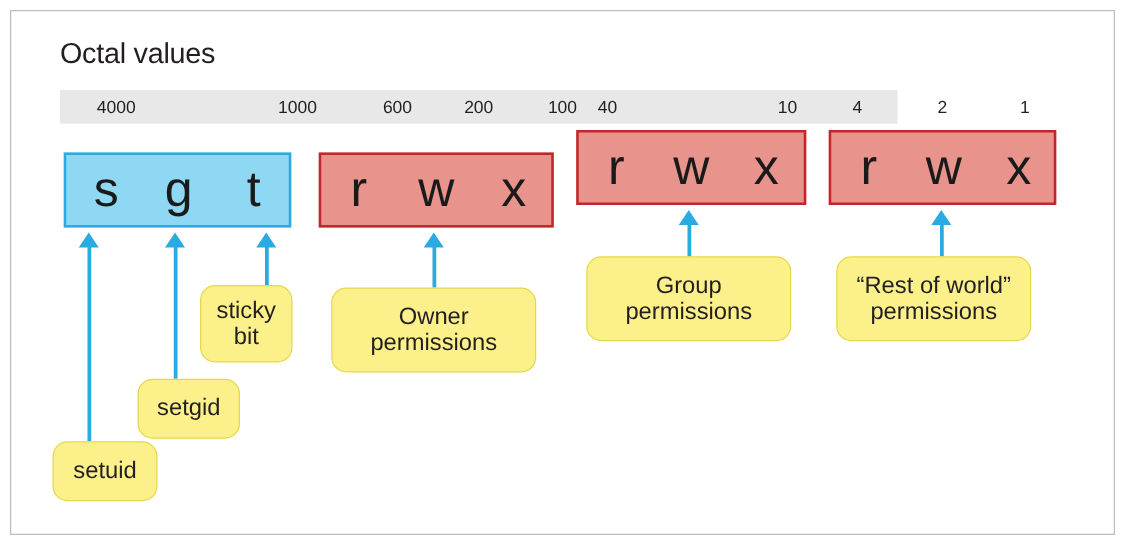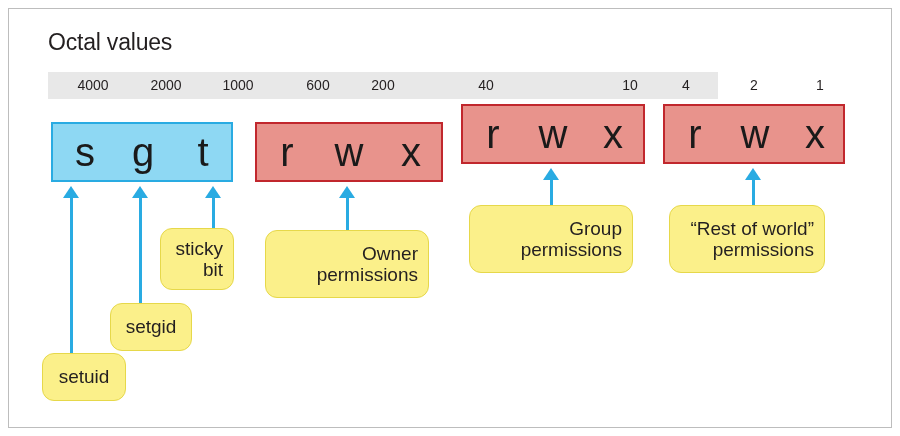--- a/index.html
+++ b/index.html
@@ -85,21 +85,21 @@
   
   .callout {
     position: absolute;
     box-sizing: border-box;
     background: #fbf08a;
     border: 1.5px solid #e6d84a;
     border-radius: 12px;
     display: flex;
     align-items: center;
     justify-content: center;
-    text-align: right;
+    text-align: center;
     font-size: 19px;
     line-height: 1.12;
     color: #231f20;
     padding: 4px 10px;
   }
   
   .arrow {
     position: absolute;
     width: 3px;
     background: #29abe2;
@@ -117,24 +117,24 @@
 <body>
 
 <div id="canvas">
 
   <div class="frame"></div>
 
   <div class="title">Octal values</div>
 
   <div class="octal-strip" id="octal-strip">
       <div class="octal-cell" style="left: 10px; width: 70px;">4000</div>
-      <div class="octal-cell" style="left: 83px; width: 70px;">2000</div>
       <div class="octal-cell" style="left: 155px; width: 70px;">1000</div>
       <div class="octal-cell" style="left: 240px; width: 60px;">600</div>
       <div class="octal-cell" style="left: 305px; width: 60px;">200</div>
+      <div class="octal-cell" style="left: 372px; width: 60px;">100</div>
       <div class="octal-cell" style="left: 408px; width: 60px;">40</div>
       <div class="octal-cell" style="left: 552px; width: 60px;">10</div>
       <div class="octal-cell" style="left: 608px; width: 60px;">4</div>
       <div class="octal-cell" style="left: 676px; width: 60px;">2</div>
       <div class="octal-cell" style="left: 742px; width: 60px;">1</div>
     </div>
 
   <div id="perm-layer">
       <div class="perm-box blue" style="left: 51px; top: 122px; width: 182px; height: 60px;">
         <div class="perm-letter" style="left: 10px; width: 44px;">s</div>

